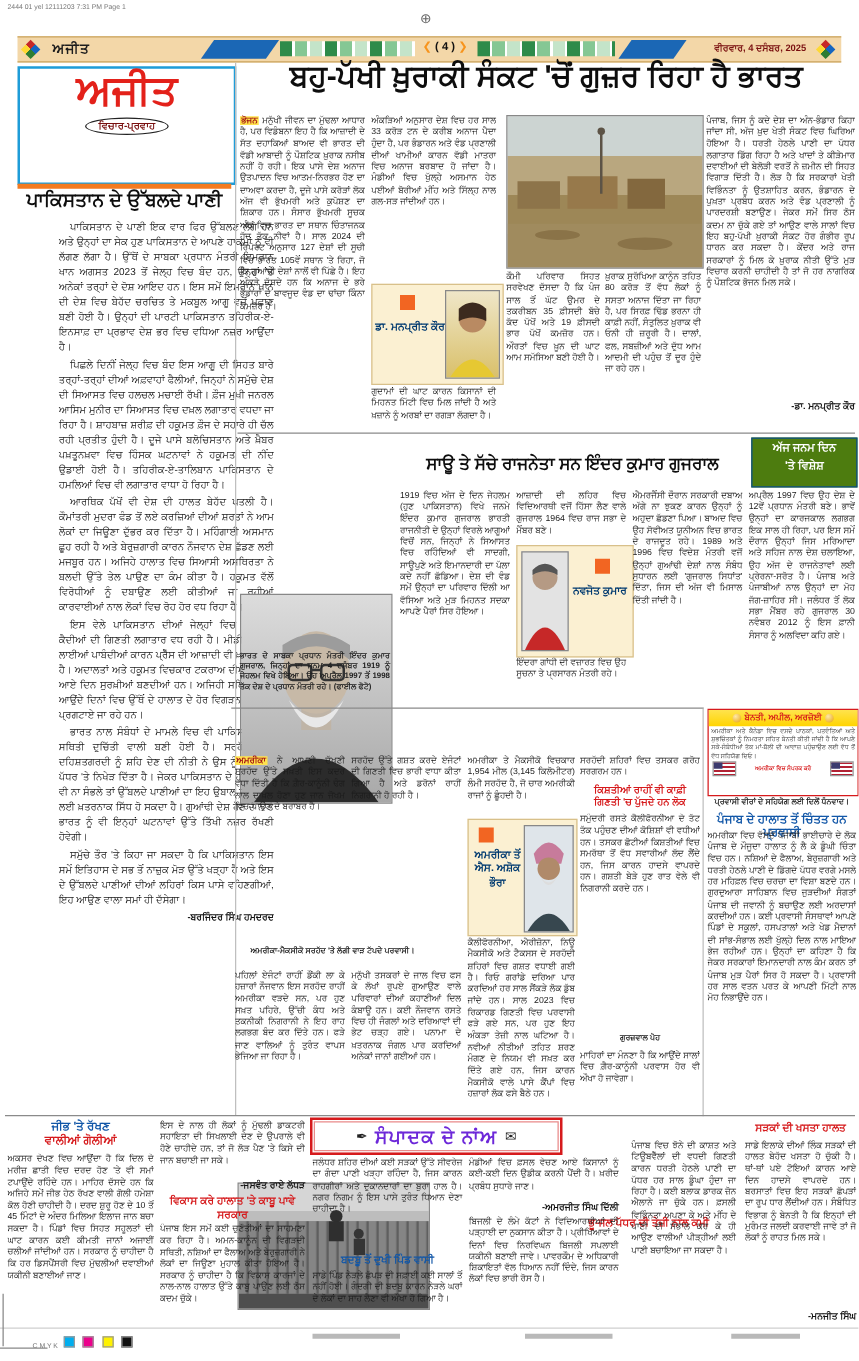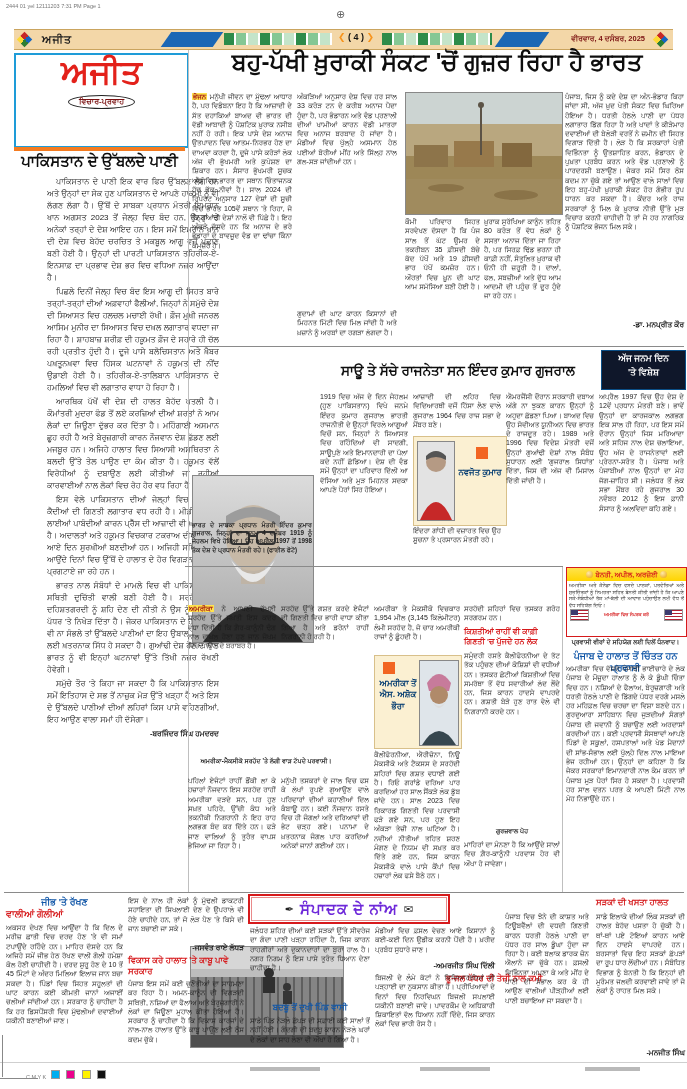--- a/index.html
+++ b/index.html
@@ -6,41 +6,41 @@
   #page{position:relative;width:687px;height:1089px;background:#fff;overflow:hidden;
         font-family:"Liberation Sans","DejaVu Sans",sans-serif;}
   .abs{position:absolute;}
   .body{font-size:7px;line-height:1.33;text-align:justify;color:#1b1b1b;overflow:hidden;}
   .body p{margin:0 0 2px;text-indent:9px;}
   .sig{font-weight:bold;text-align:right;font-size:7.4px;color:#111;}
   .hl{background:#ffe34d;color:#a31515;font-weight:bold;padding:0 1px;}
   .vr{background:#bfbfbf;width:1px;}
   .hr{background:#8a8a8a;height:1px;}
   .headline{font-weight:800;color:#0d0d0d;text-align:center;}
-  .redhead{color:#d61a1c;font-weight:bold;text-align:left;}
+  .redhead{color:#d61a1c;font-weight:bold;text-align:center;}
   .bluehead{color:#1257a8;font-weight:bold;text-align:center;}
   .caption{font-size:6.3px;font-weight:bold;text-align:center;color:#222;line-height:1.3;}
   
   .hbar{background:#f3d7a8;border-top:1px solid #caa45e;border-bottom:1px solid #caa45e;}
   .diamond{width:11px;height:11px;transform:rotate(45deg);
            background:conic-gradient(#1565c0 0 25%,#2e7d32 0 50%,#fdd835 0 75%,#c62828 0);}
   .sqstrip{height:12px;background:repeating-linear-gradient(90deg,#2e8b4a 0 10px,#fff 10px 12px,#85c794 12px 22px,#fff 22px 24px,#c4e4c9 24px 34px,#fff 34px 36px);}
   .diag{background:#1b67b5;transform:skewX(-35deg);}
   .brand-sm{font-weight:800;color:#1d1d1d;font-size:11px;letter-spacing:1px;}
   .dateline{color:#7a1010;font-weight:bold;font-size:7.5px;}
   .pageno{font-weight:800;font-size:9px;color:#111;background:#f3d7a8;padding:0 3px;}
   .pageno b{color:#f7941d;}
   
   .mast{border:2.5px solid #1e9cd8;background:#fff;text-align:center;}
   .mast-title{color:#e3211a;font-size:33px;font-weight:800;line-height:1.05;}
   .oval{display:inline-block;border:1.4px solid #222;border-radius:50%;padding:1px 10px;
         color:#7a1010;font-weight:bold;font-size:8px;}
   .quote{font-size:7.6px;font-weight:bold;color:#0b2a55;line-height:1.5;padding:2px 4px 0;text-align:center;}
   
-  .badge{background:#0f172a;color:#fff;font-weight:bold;text-align:center;font-size:9px;line-height:1.6;border:1px solid #0a4e86;}
+  .badge{background:#4d7c0f;color:#fff;font-weight:bold;text-align:center;font-size:9px;line-height:1.6;border:1px solid #0a4e86;}
   .authbox{background:#fbf0d2;border:1px solid #d8c08a;}
   .osq{width:12px;height:12px;background:#f26522;}
   .aname{color:#003a70;font-weight:bold;font-size:8.5px;line-height:1.35;text-align:center;}
   .ph{position:relative;overflow:hidden;border:1px solid #888;}
   
   .banner{border:2px solid #d61a1c;box-shadow:inset 0 0 0 1px #fff,inset 0 0 0 2px #e98a8a;
           background:#fff;display:flex;align-items:center;justify-content:center;gap:6px;}
   .banner-text{color:#6d28d9;font-weight:800;font-size:15px;letter-spacing:1px;}
   .penicon{font-size:11px;color:#222;}
   
@@ -92,20 +92,31 @@
     <p>ਸਮੁੱਚੇ ਤੌਰ 'ਤੇ ਕਿਹਾ ਜਾ ਸਕਦਾ ਹੈ ਕਿ ਪਾਕਿਸਤਾਨ ਇਸ ਸਮੇਂ ਇਤਿਹਾਸ ਦੇ ਸਭ ਤੋਂ ਨਾਜ਼ੁਕ ਮੋੜ ਉੱਤੇ ਖੜ੍ਹਾ ਹੈ ਅਤੇ ਇਸ ਦੇ ਉੱਬਲਦੇ ਪਾਣੀਆਂ ਦੀਆਂ ਲਹਿਰਾਂ ਕਿਸ ਪਾਸੇ ਵਹਿਣਗੀਆਂ, ਇਹ ਆਉਣ ਵਾਲਾ ਸਮਾਂ ਹੀ ਦੱਸੇਗਾ।</p>
     <div class="sig">-ਬਰਜਿੰਦਰ ਸਿੰਘ ਹਮਦਰਦ</div>
   </div>
 
   <div class="abs vr" style="left:188px;top:50px;height:842px;"></div>
 
   <div class="abs headline" style="left:190px;top:48px;width:494px;font-size:24px;white-space:nowrap;">ਬਹੁ-ਪੱਖੀ ਖ਼ੁਰਾਕੀ ਸੰਕਟ 'ਚੋਂ ਗੁਜ਼ਰ ਰਿਹਾ ਹੈ ਭਾਰਤ</div>
   <div class="abs body" style="left:192px;top:92px;width:100px;height:252px;"><span class="hl">ਭੋਜਨ</span> <span>ਮਨੁੱਖੀ ਜੀਵਨ ਦਾ ਮੁੱਢਲਾ ਆਧਾਰ ਹੈ, ਪਰ ਵਿਡੰਬਨਾ ਇਹ ਹੈ ਕਿ ਆਜ਼ਾਦੀ ਦੇ ਸੱਤ ਦਹਾਕਿਆਂ ਬਾਅਦ ਵੀ ਭਾਰਤ ਦੀ ਵੱਡੀ ਆਬਾਦੀ ਨੂੰ ਪੌਸ਼ਟਿਕ ਖ਼ੁਰਾਕ ਨਸੀਬ ਨਹੀਂ ਹੋ ਰਹੀ। ਇਕ ਪਾਸੇ ਦੇਸ਼ ਅਨਾਜ ਉਤਪਾਦਨ ਵਿਚ ਆਤਮ-ਨਿਰਭਰ ਹੋਣ ਦਾ ਦਾਅਵਾ ਕਰਦਾ ਹੈ, ਦੂਜੇ ਪਾਸੇ ਕਰੋੜਾਂ ਲੋਕ ਅੱਜ ਵੀ ਭੁੱਖਮਰੀ ਅਤੇ ਕੁਪੋਸ਼ਣ ਦਾ ਸ਼ਿਕਾਰ ਹਨ। ਸੰਸਾਰ ਭੁੱਖਮਰੀ ਸੂਚਕ ਅੰਕ ਵਿਚ ਭਾਰਤ ਦਾ ਸਥਾਨ ਚਿੰਤਾਜਨਕ ਹੱਦ ਤੱਕ ਨੀਵਾਂ ਹੈ। ਸਾਲ 2024 ਦੀ ਰਿਪੋਰਟ ਅਨੁਸਾਰ 127 ਦੇਸ਼ਾਂ ਦੀ ਸੂਚੀ ਵਿਚ ਭਾਰਤ 105ਵੇਂ ਸਥਾਨ 'ਤੇ ਰਿਹਾ, ਜੋ ਕਿ ਗੁਆਂਢੀ ਦੇਸ਼ਾਂ ਨਾਲੋਂ ਵੀ ਪਿੱਛੇ ਹੈ। ਇਹ ਅੰਕੜੇ ਦੱਸਦੇ ਹਨ ਕਿ ਅਨਾਜ ਦੇ ਭਰੇ ਭੰਡਾਰਾਂ ਦੇ ਬਾਵਜੂਦ ਵੰਡ ਦਾ ਢਾਂਚਾ ਕਿੰਨਾ ਕਮਜ਼ੋਰ ਹੈ।</span></div>
   <div class="abs body" style="left:297px;top:92px;width:100px;height:132px;">ਅੰਕੜਿਆਂ ਅਨੁਸਾਰ ਦੇਸ਼ ਵਿਚ ਹਰ ਸਾਲ 33 ਕਰੋੜ ਟਨ ਦੇ ਕਰੀਬ ਅਨਾਜ ਪੈਦਾ ਹੁੰਦਾ ਹੈ, ਪਰ ਭੰਡਾਰਨ ਅਤੇ ਵੰਡ ਪ੍ਰਣਾਲੀ ਦੀਆਂ ਖਾਮੀਆਂ ਕਾਰਨ ਵੱਡੀ ਮਾਤਰਾ ਵਿਚ ਅਨਾਜ ਬਰਬਾਦ ਹੋ ਜਾਂਦਾ ਹੈ। ਮੰਡੀਆਂ ਵਿਚ ਖੁੱਲ੍ਹੇ ਅਸਮਾਨ ਹੇਠ ਪਈਆਂ ਬੋਰੀਆਂ ਮੀਂਹ ਅਤੇ ਸਿੱਲ੍ਹ ਨਾਲ ਗਲ-ਸੜ ਜਾਂਦੀਆਂ ਹਨ।</div>
 
+  <div class="abs authbox" style="left:297px;top:227px;width:104px;height:79px;">
+    <div class="osq" style="position:absolute;left:22px;top:8px;"></div>
+    <div class="aname" style="position:absolute;left:2px;top:28px;width:56px;">ਡਾ. ਮਨਪ੍ਰੀਤ ਕੌਰ</div>
+    <div class="ph" style="position:absolute;right:2px;top:4px;width:42px;height:69px;background:linear-gradient(#efe6c8,#d9c06a);">
+      <svg width="42" height="69">
+          <circle cx="21" cy="22" r="11" fill="#b98a62"></circle>
+          <path d="M3 69 Q21 40 39 69 Z" fill="#e6c832"></path>
+          <path d="M10 14 Q21 4 32 14 L32 24 Q21 18 10 24 Z" fill="#3c2a1e"></path>
+        </svg>
+    </div>
+  </div>
   <div class="abs body" style="left:297px;top:309px;width:100px;height:36px;">ਗੁਦਾਮਾਂ ਦੀ ਘਾਟ ਕਾਰਨ ਕਿਸਾਨਾਂ ਦੀ ਮਿਹਨਤ ਮਿੱਟੀ ਵਿਚ ਮਿਲ ਜਾਂਦੀ ਹੈ ਅਤੇ ਖ਼ਜ਼ਾਨੇ ਨੂੰ ਅਰਬਾਂ ਦਾ ਰਗੜਾ ਲੱਗਦਾ ਹੈ।</div>
 
   <div class="abs ph" style="left:405px;top:92px;width:156px;height:121px;background:linear-gradient(#ccd4d2 0 26%,#b9a77f 26% 52%,#9d8757 52% 78%,#8a7348 78%);">
     <svg width="156" height="121">
       <rect x="8" y="52" width="34" height="22" fill="#8d744a"></rect>
         <rect x="48" y="48" width="40" height="26" fill="#97794b"></rect>
         <rect x="96" y="50" width="30" height="24" fill="#83683e"></rect>
       <rect x="74" y="14" width="2" height="48" fill="#5c5346"></rect>
         <circle cx="75" cy="12" r="3" fill="#5c5346"></circle>
       <rect x="0" y="86" width="156" height="35" fill="#a08b5e"></rect>

